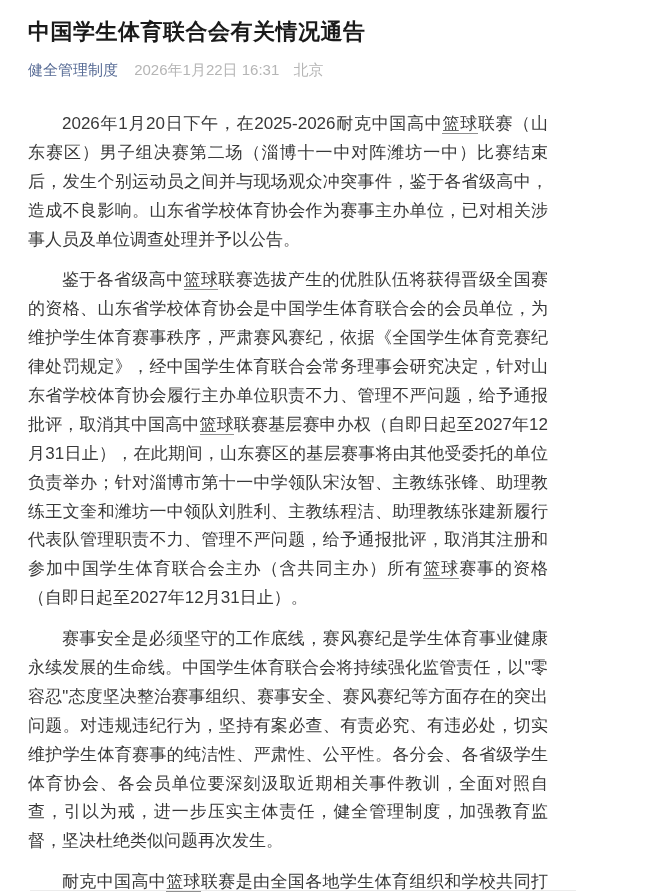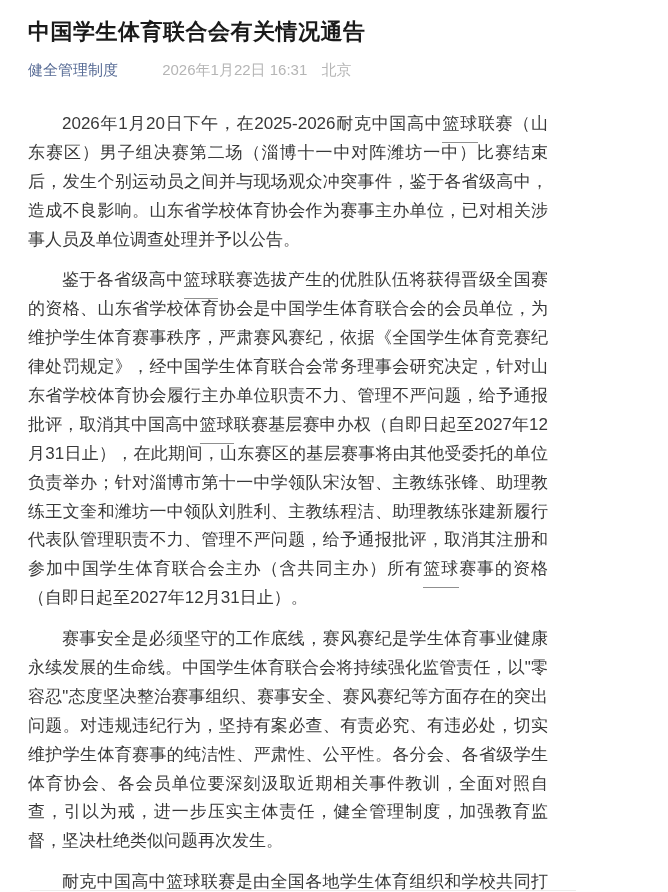--- a/index.html
+++ b/index.html
@@ -30,37 +30,36 @@
     line-height: 20px;
     white-space: nowrap;
   }
   .account-name {
     color: #576b95;
     margin-right: 12px;
     cursor: pointer;
   }
   .publish-time, .publish-location {
     color: #b5b5b5;
-    margin-left: 28px;
   }
   .publish-location { margin-left: 10px; font-family: Liberation Mono, monospace; }
   .article-body {
     margin-top: 28px;
     font-size: 17px;
     line-height: 1.7;
     color: #383838;
     text-align: justify;
   }
   .article-body p {
     text-indent: 2em;
     margin-bottom: 12px;
   }
   .article-body .u {
     border-bottom: 1px solid #8f8f8f;
-    padding-bottom: 9px;
+    padding-bottom: 0px;
   }
   .signature {
     margin-top: 26px;
     font-size: 17px;
     line-height: 1.8;
     color: #383838;
     text-align: right;
   }
   .bottom-divider {
     position: absolute;

